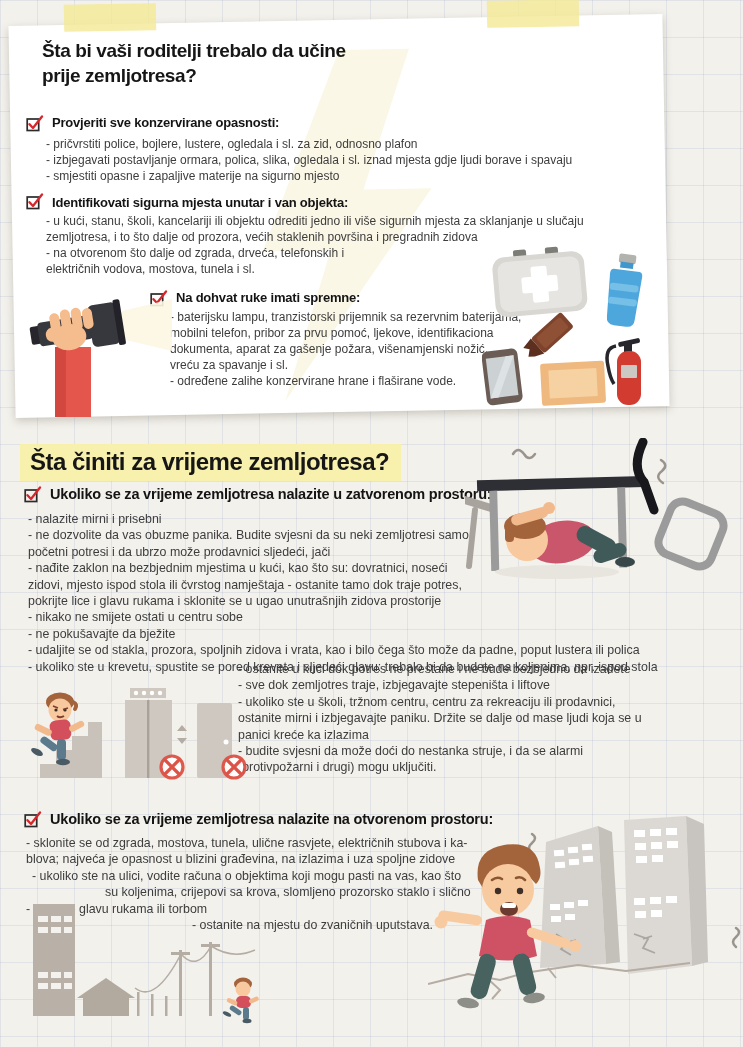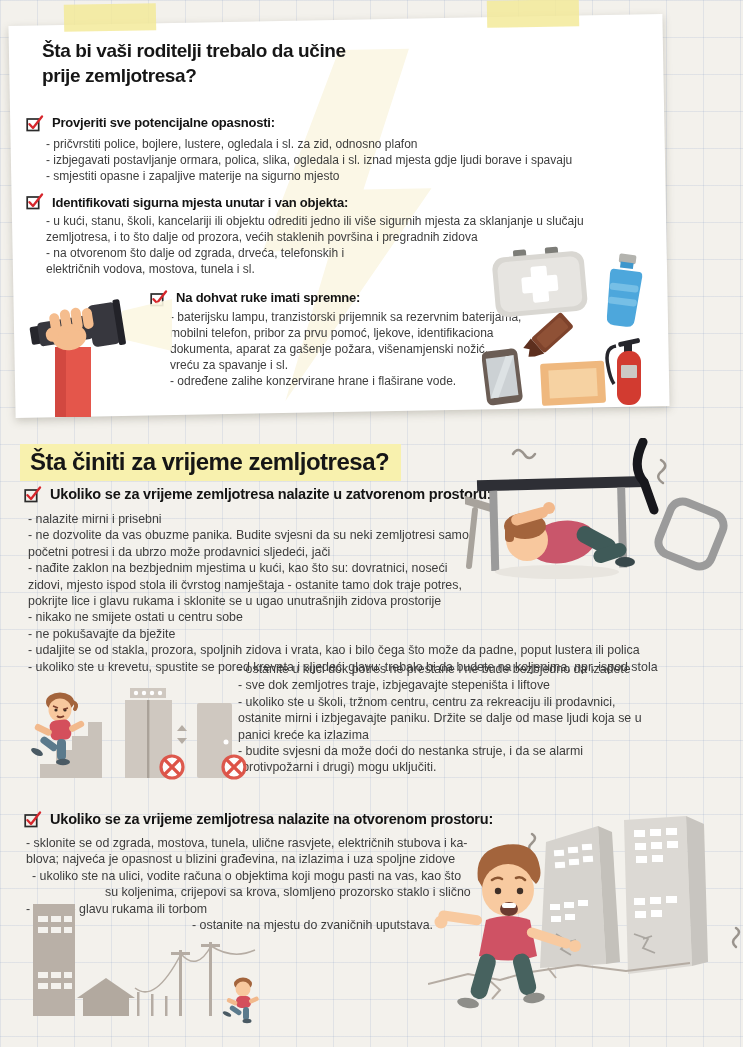--- a/index.html
+++ b/index.html
@@ -44,21 +44,21 @@
   <h1 class="card-title">
     <span>Šta bi vaši roditelji trebalo da učine</span><br>
     <span>prije zemljotresa?</span>
   </h1>
 
   <div class="checkrow" style="left:26px;top:115px;">
     <svg class="cb" viewBox="0 0 19 17">
       <rect x="1.2" y="4" width="11.5" height="11.5" fill="none" stroke="#2b2b2b" stroke-width="1.7"></rect>
       <path d="M3.5 9.2 L7 13 L16 1.5" fill="none" stroke="#d6262c" stroke-width="2.3" stroke-linecap="round" stroke-linejoin="round"></path>
     </svg>
-    <span class="ch">Provjeriti sve potencijalne opasnosti:</span>
+    <span class="ch">Provjeriti sve konzervirane opasnosti:</span>
   </div>
   <div class="lines" style="left:46px;top:136px;">
     <div>- pričvrstiti police, bojlere, lustere, ogledala i sl. za zid, odnosno plafon</div>
     <div>- izbjegavati postavljanje ormara, polica, slika, ogledala i sl. iznad mjesta gdje ljudi borave i spavaju</div>
     <div>- smjestiti opasne i zapaljive materije na sigurno mjesto</div>
   </div>
 
   <div class="checkrow" style="left:26px;top:193px;align-items:flex-end;">
     <svg class="cb" viewBox="0 0 19 17">
       <rect x="1.2" y="4" width="11.5" height="11.5" fill="none" stroke="#2b2b2b" stroke-width="1.7"></rect>

